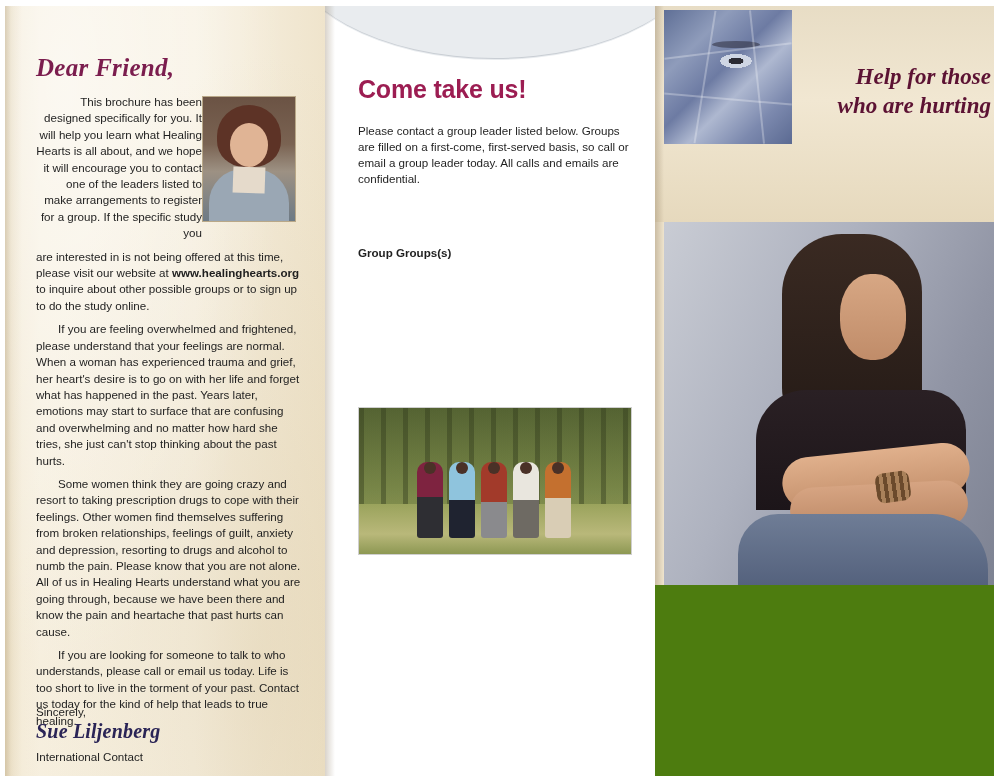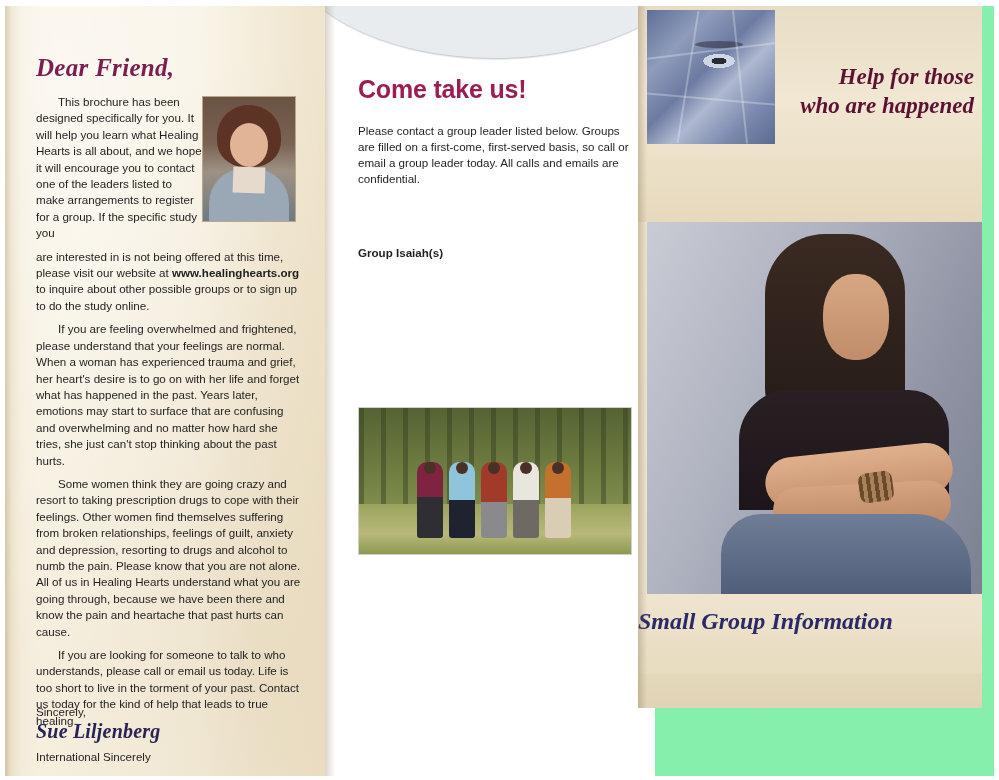--- a/index.html
+++ b/index.html
@@ -10,21 +10,21 @@
   body {
     width: 999px;
     height: 780px;
     font-family: "Liberation Sans", sans-serif;
     overflow: hidden;
   }
   #brochure {
     position: relative;
     width: 999px;
     height: 780px;
-    background: #86efac;
+    background: #4d7c0f;
   }
 
   
   .panel-left {
     position: absolute;
     left: 0; top: 0;
     width: 325px; height: 780px;
     background:
       linear-gradient(to right, #e8dcc2 0px, #f3ead6 14px, #f7f0e0 40px, #f8f2e4 60%, #efe4cc 100%);
     box-sizing: border-box;
@@ -90,21 +90,21 @@
     width: 270px;
     font-size: 11.6px;
     line-height: 16.4px;
     color: #1e1e1e;
     text-align: left;
   }
   .body-copy p {
     margin: 0 0 7px 0;
     text-indent: 22px;
   }
-  .body-copy p.p1 { width: 166px; }
+  .body-copy p.p1 { width: 166px; text-align: right; }
   .body-copy p.p1b { width: 270px; }
   .body-copy a, .inline-link {
     color: #1e1e1e;
     font-weight: bold;
     text-decoration: none;
   }
   .sign-off {
     position: absolute;
     left: 36px; top: 704px;
     font-size: 11.6px;
@@ -213,22 +213,22 @@
   .f4 { left: 154px; background: linear-gradient(to bottom, #e9e6de 0 50%, #6e6a63 50% 100%); }
   .f5 { left: 186px; background: linear-gradient(to bottom, #c4702f 0 48%, #d9cdb5 48% 100%); }
   .photo-group .head {
     position: absolute; top: -0px; left: 7px; width: 12px; height: 12px;
     border-radius: 50%; background: #4a3127;
   }
 
   
   .panel-right {
     position: absolute;
-    left: 638px; top: 0;
-    width: 344px; height: 708px;
+    left: 655px; top: 0;
+    width: 344px; height: 585px;
     background: #efe4cd;
     overflow: hidden;
   }
   .panel-right .seam {
     position: absolute; left: 0; top: 0; width: 9px; height: 780px;
     background: linear-gradient(to right, rgba(120,100,70,.3), rgba(255,255,255,0));
     z-index: 6;
   }
   .cover-top {
     position: absolute;
@@ -387,36 +387,36 @@
       <p class="p1">This brochure has been designed specifically for you. It will help you learn what Healing Hearts is all about, and we hope it will encourage you to contact one of the leaders listed to make arrangements to register for a group. If the specific study you</p>
       <p class="p1b" style="text-indent:0">are interested in is not being offered at this time, please visit our website at <span class="inline-link">www.healinghearts.org</span> to inquire about other possible groups or to sign up to do the study online.</p>
       <p>If you are feeling overwhelmed and frightened, please understand that your feelings are normal. When a woman has experienced trauma and grief, her heart's desire is to go on with her life and forget what has happened in the past. Years later, emotions may start to surface that are confusing and overwhelming and no matter how hard she tries, she just can't stop thinking about the past hurts.</p>
       <p>Some women think they are going crazy and resort to taking prescription drugs to cope with their feelings. Other women find themselves suffering from broken relationships, feelings of guilt, anxiety and depression, resorting to drugs and alcohol to numb the pain. Please know that you are not alone. All of us in Healing Hearts understand what you are going through, because we have been there and know the pain and heartache that past hurts can cause.</p>
       <p>If you are looking for someone to talk to who understands, please call or email us today. Life is too short to live in the torment of your past. Contact us today for the kind of help that leads to true healing.</p>
     </div>
 
     <div class="sign-off">
       <div>Sincerely,</div>
       <div class="signature">Sue Liljenberg</div>
-      <div>International Sincerely</div>
+      <div>International Contact</div>
     </div>
   </div>
 
   <div class="panel-mid">
     <div class="top-arc"></div>
     <div class="arc-line"></div>
     <div class="left-seam"></div>
 
     <div class="come-join">Come take us!</div>
 
     <div class="mid-para a">Please contact a group leader listed below. Groups are filled on a first-come, first-served basis, so call or email a group leader today. All calls and emails are confidential.</div>
 
 
 
-    <div class="group-leaders">Group Isaiah(s)</div>
+    <div class="group-leaders">Group Groups(s)</div>
 
     <div class="photo-group">
       <div class="trees"></div>
       <div class="ground"></div>
       <div class="fig f1">
           <div class="head"></div>
         </div>
       <div class="fig f2">
           <div class="head"></div>
         </div>
@@ -442,21 +442,21 @@
       <div class="brow"></div>
       <div class="eye"></div>
       <div class="crease" style="left:0;top:40px;width:128px;height:2px;transform:rotate(-7deg);"></div>
       <div class="crease" style="left:0;top:88px;width:128px;height:2px;transform:rotate(5deg);"></div>
       <div class="crease" style="left:40px;top:0;width:2px;height:134px;transform:rotate(9deg);"></div>
       <div class="crease" style="left:92px;top:0;width:2px;height:134px;transform:rotate(-6deg);"></div>
     </div>
 
     <div class="cover-title">
       <div>Help for those</div>
-      <div>who are happened</div>
+      <div>who are hurting</div>
     </div>
 
     <div class="cover-photo">
       <div class="wall"></div>
       <div class="hair"></div>
       <div class="face"></div>
       <div class="shoulder"></div>
       <div class="arm"></div>
       <div class="arm2"></div>
       <div class="bracelet"></div>

